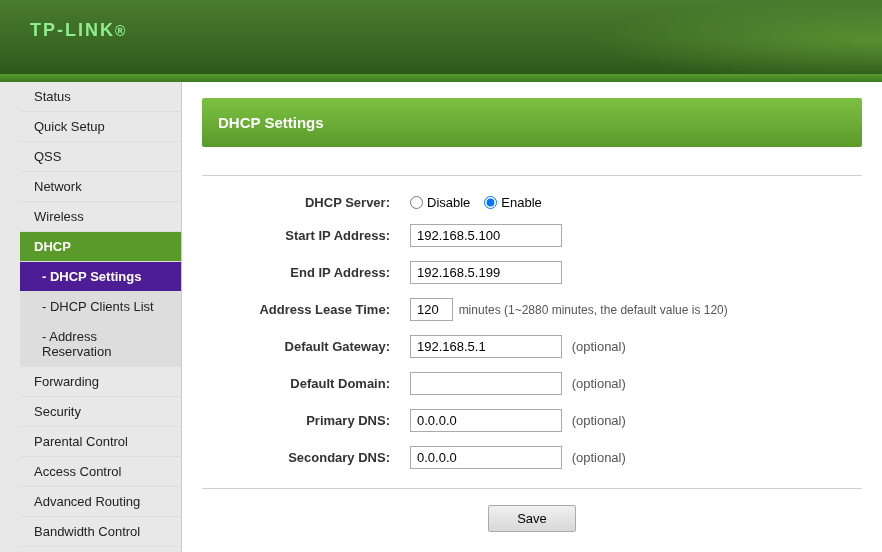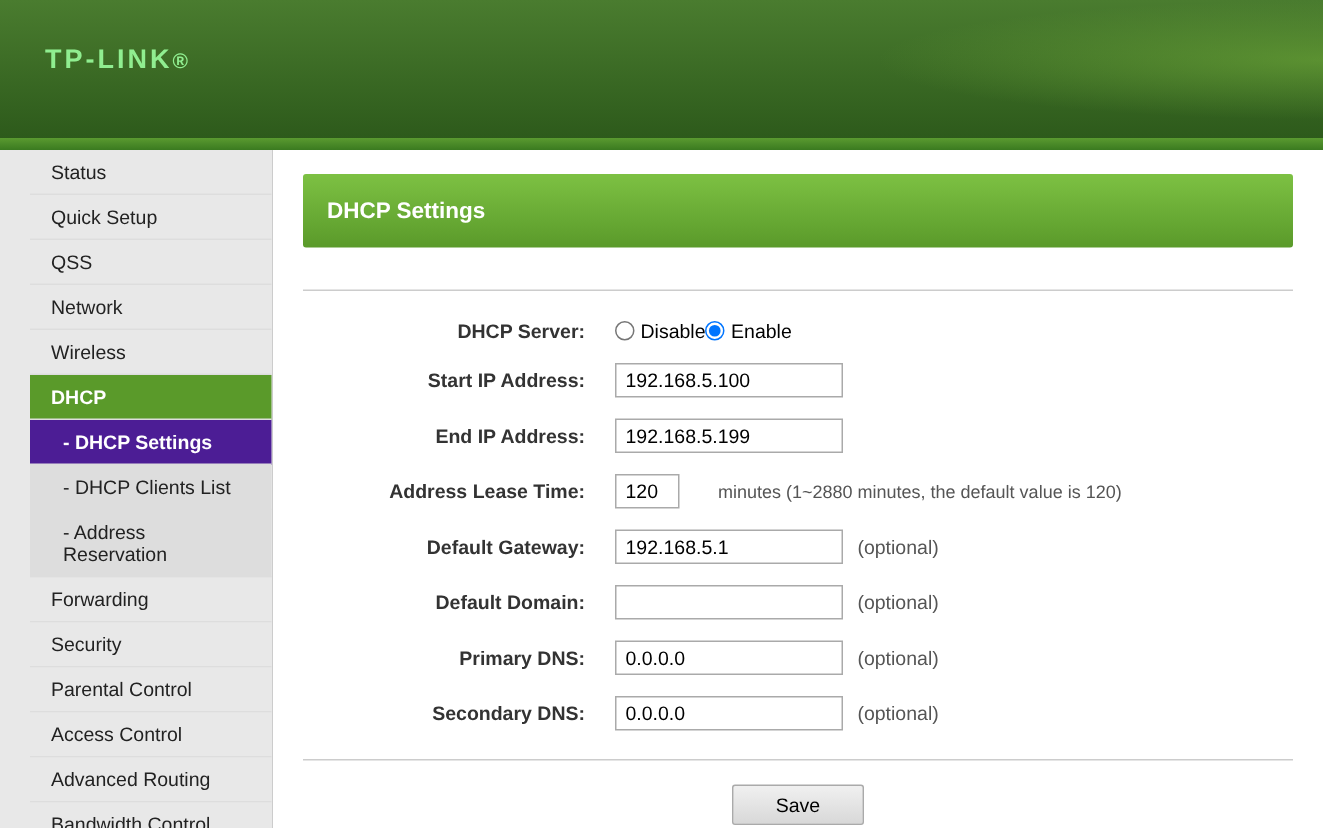--- a/index.html
+++ b/index.html
@@ -1,21 +1,21 @@
 <!DOCTYPE html>
 <html><head>
   <meta charset="utf-8">
   <style>
     * { margin: 0; padding: 0; box-sizing: border-box; }
     body { font-family: Arial, sans-serif; font-size: 13px; background: #fff; width: 882px; height: 552px; overflow: hidden; display: flex; flex-direction: column; }
 
     
     #header {
       background: linear-gradient(to bottom, #4a7c2f, #2d5a1b);
-      height: 92px;
+      height: 74px;
       display: flex;
       align-items: center;
       padding-left: 30px;
       position: relative;
       overflow: hidden;
     }
     #header::after {
       content: '';
       position: absolute;
       right: 0; top: 0;
@@ -134,28 +134,29 @@
     }
     .form-table input[type="text"].narrow {
       width: 43px;
     }
     .optional-text {
       color: #555;
       margin-left: 6px;
     }
     .hint-text {
       color: #555;
-      margin-left: 22px;
+      margin-left: 2px;
       font-size: 12px;
     }
 
     
     .radio-group {
       display: flex;
       align-items: flex-end;
+      gap: 14px;
     }
     .radio-group label {
       display: flex;
       align-items: center;
       gap: 4px;
       font-weight: normal;
       cursor: pointer;
     }
 
     

